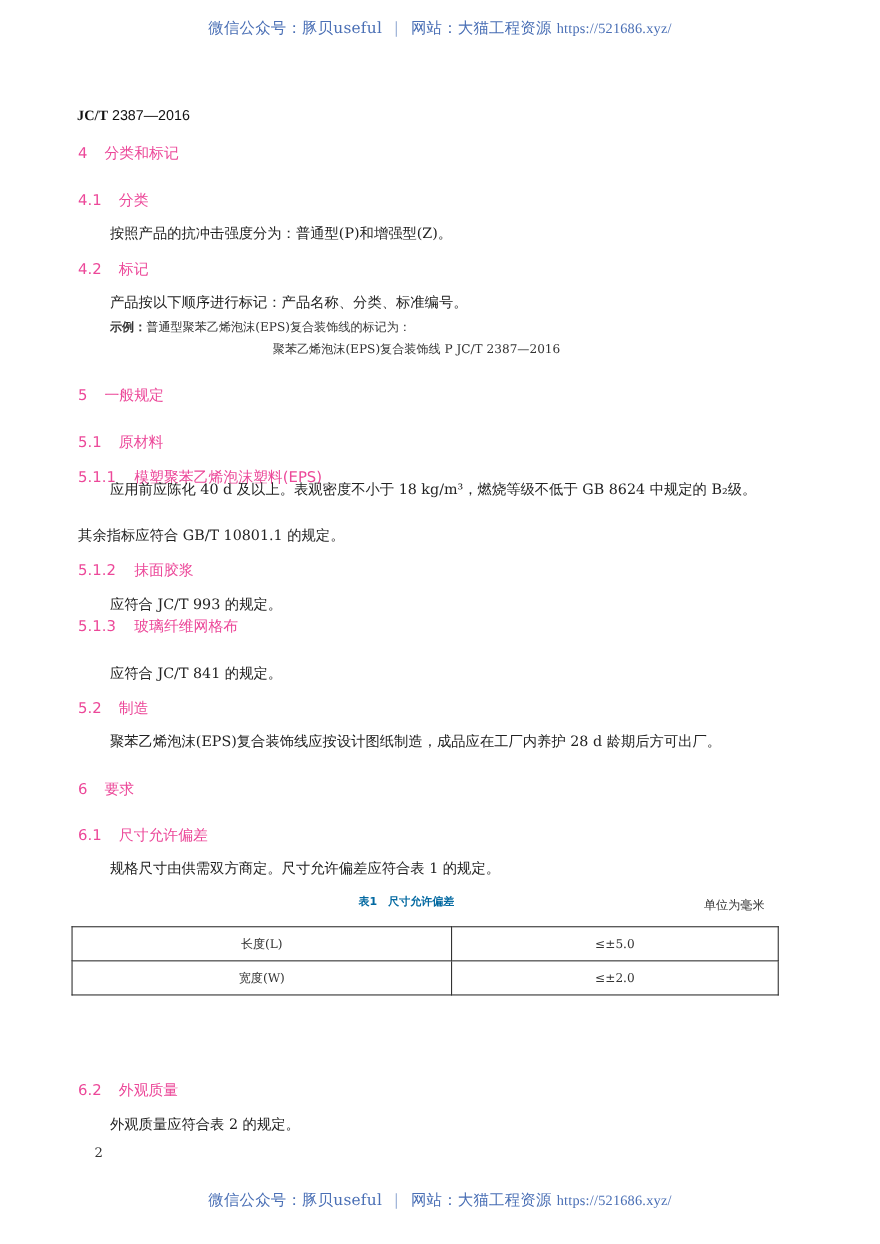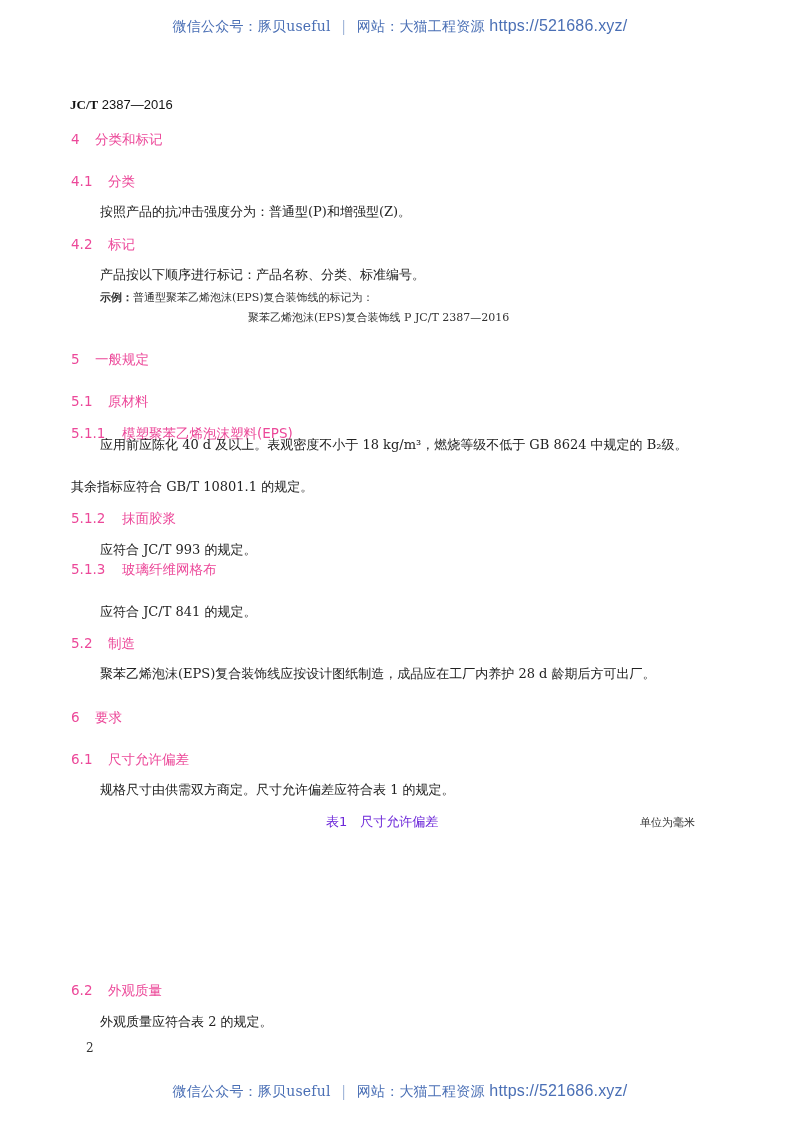--- a/index.html
+++ b/index.html
@@ -2,29 +2,29 @@
 <html><head>
 <meta charset="utf-8">
 <style>
   html, body { margin: 0; padding: 0; background: #ffffff; }
   body { width: 800px; height: 1131px; position: relative; overflow: hidden;
          font-family: "DejaVu Serif", "Liberation Serif", serif; color: #1a1a1a; }
   .abs { position: absolute; white-space: nowrap; }
   .watermark { left: 0; width: 800px; text-align: center; font-size: 14px; color: #4a6fb5;
                font-family: "DejaVu Serif", serif; letter-spacing: 0.2px; }
   .wm-sep { color: #9fb4d8; margin: 0 6px; }
-  .wm-url { font-family: Liberation Sans, sans-serif; font-size: 16px; }
+  .wm-url { font-family: Liberation Serif, serif; font-size: 13px; }
   .std-no { font-family: "Liberation Sans", "DejaVu Sans", sans-serif; font-size: 13px; color: #111; }
   .std-no b { font-family: "Liberation Serif", serif; font-weight: bold; }
   .h { font-family: "DejaVu Sans", "Liberation Sans", sans-serif; font-size: 13.5px; color: #ec4899; }
   .h .num { display: inline-block; }
   .body { font-size: 13px; color: #222; }
   .small { font-size: 11px; color: #333; }
   .small b { font-family: "DejaVu Sans", sans-serif; font-weight: bold; }
-  .caption { font-family: "DejaVu Sans", sans-serif; font-size: 13px; font-weight: normal; color: #6d28d9; }
+  .caption { font-family: "DejaVu Sans", sans-serif; font-size: 10px; font-weight: bold; color: #0369a1; }
   .unit { font-size: 11px; color: #333; }
   table.t1 { position: absolute; left: 65px; top: 842px; width: 643px; border-collapse: collapse;
              border: 1.5px solid #222; font-size: 11px; color: #333; }
   table.t1 td, table.t1 th { height: 30px; border: 1px solid #333; text-align: center; font-weight: normal; padding: 0; }
   table.t1 .c1 { width: 320px; }
   .page-no { font-size: 12px; color: #333; }
 </style>
 </head>
 <body>
 
@@ -93,20 +93,28 @@
 <div class="abs h" style="left:71px; top:751px;">
   <span class="num" style="width:37px">6.1</span><span>尺寸允许偏差</span>
 </div>
 <div class="abs body" style="left:100px; top:781px;">规格尺寸由供需双方商定。尺寸允许偏差应符合表 1 的规定。</div>
 
 <div class="abs caption" style="left:326px; top:813px;">表1　尺寸允许偏差</div>
 <div class="abs unit" style="left:640px; top:815px;">单位为毫米</div>
 
 <table class="t1">
   <tbody>
+  <tr>
+    <td>长度(L)</td>
+    <td>≤±5.0</td>
+  </tr>
+  <tr>
+    <td>宽度(W)</td>
+    <td>≤±2.0</td>
+  </tr>
 </tbody>
   </table>
 
 <div class="abs h" style="left:71px; top:982px;">
   <span class="num" style="width:37px">6.2</span><span>外观质量</span>
 </div>
 <div class="abs body" style="left:100px; top:1013px;">外观质量应符合表 2 的规定。</div>
 
 <div class="abs page-no" style="left:86px; top:1041px;">2</div>
 

